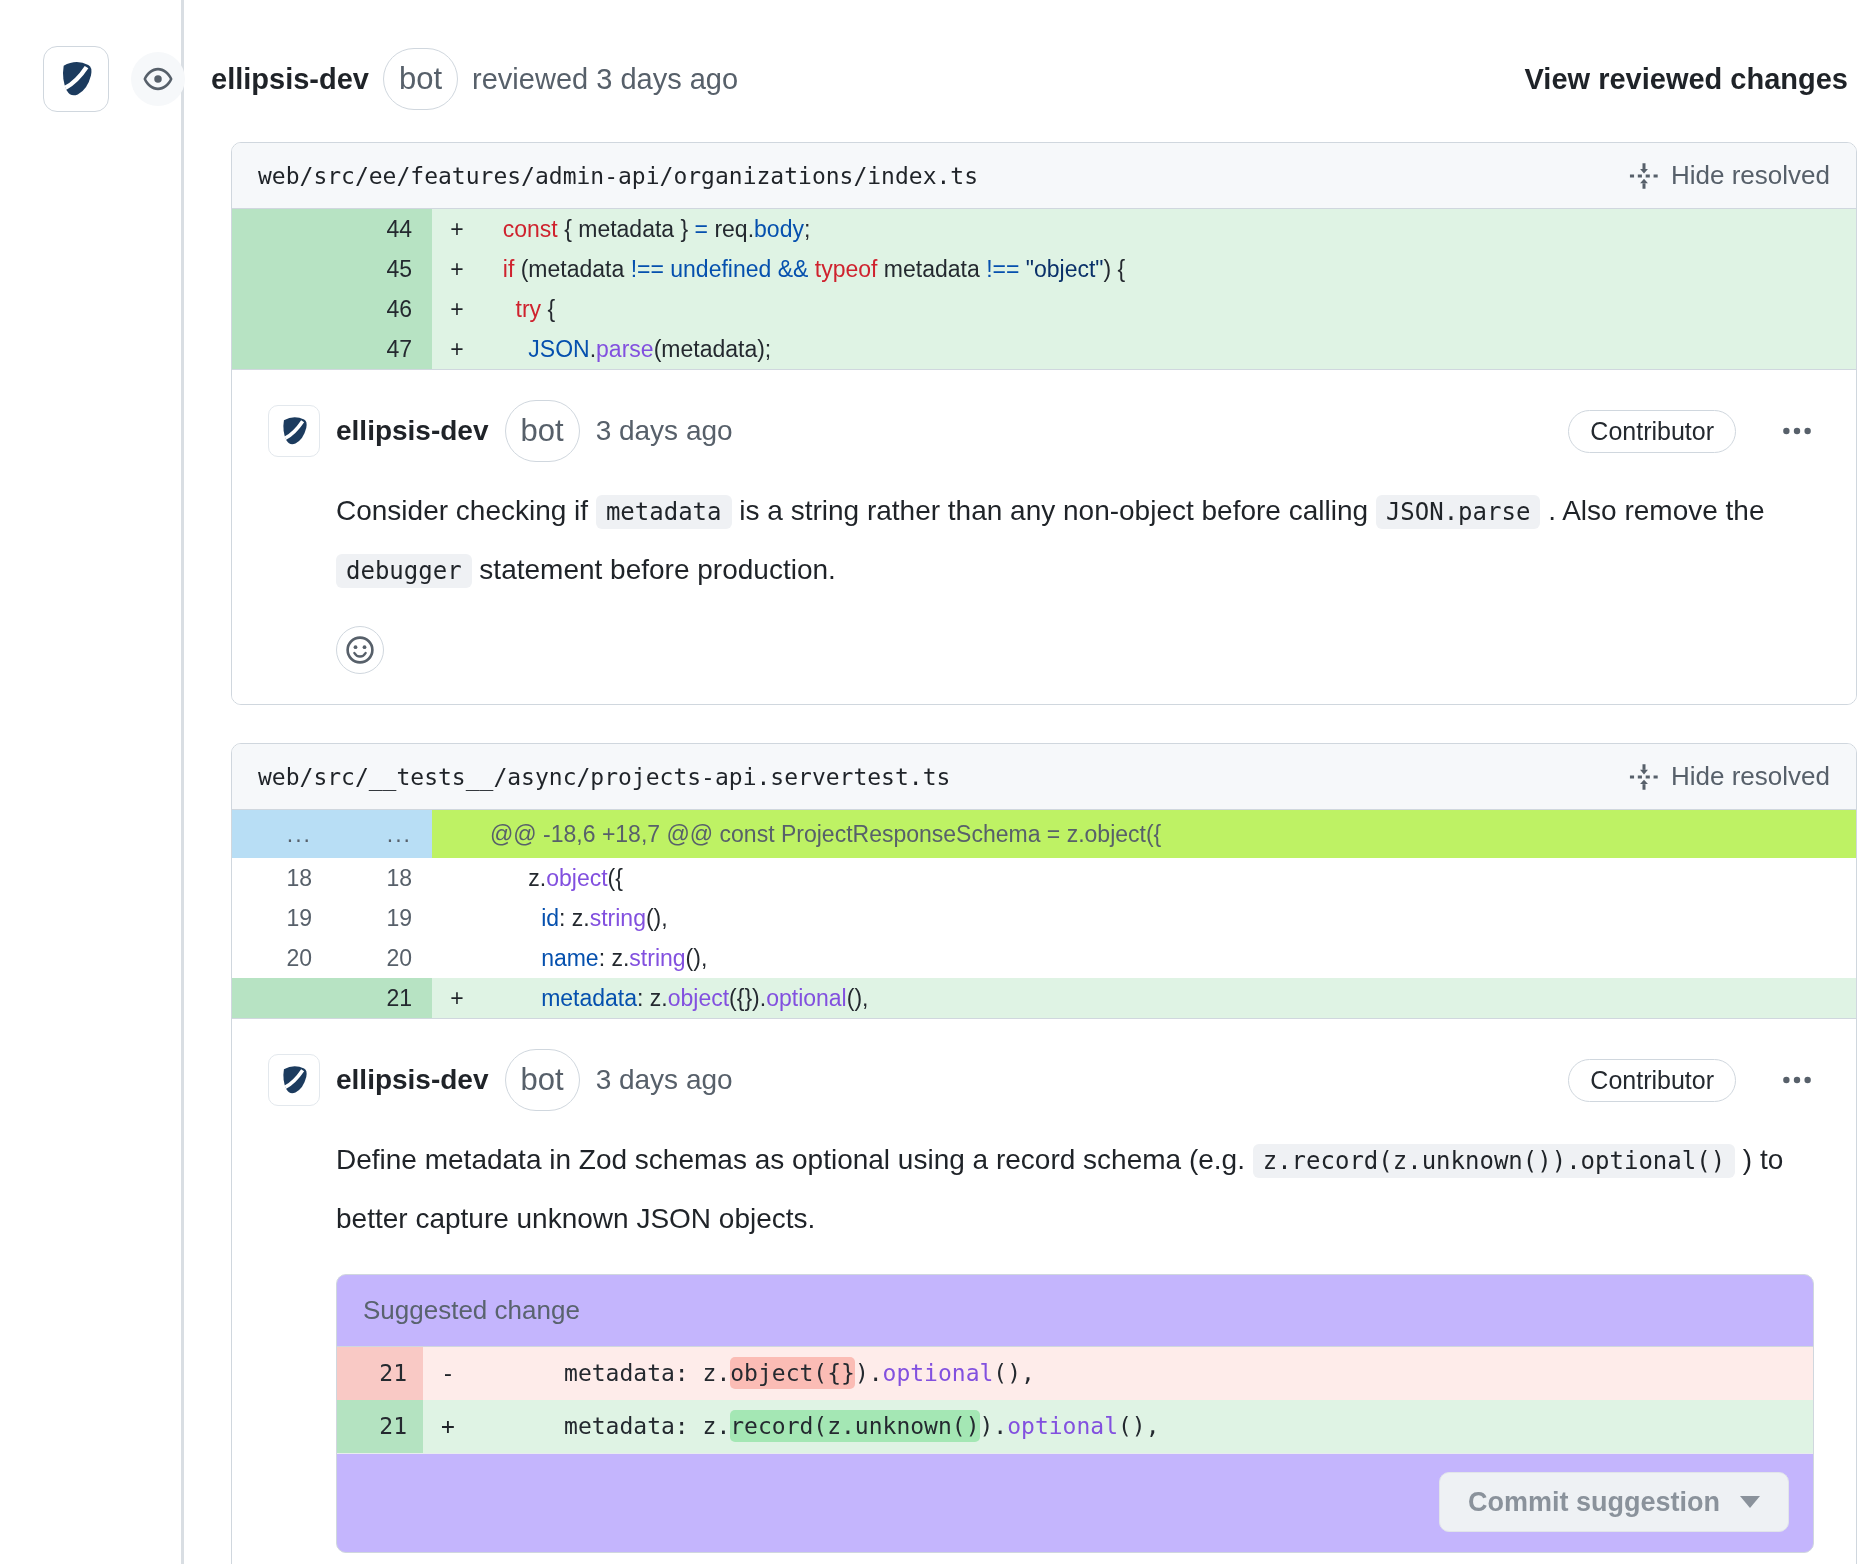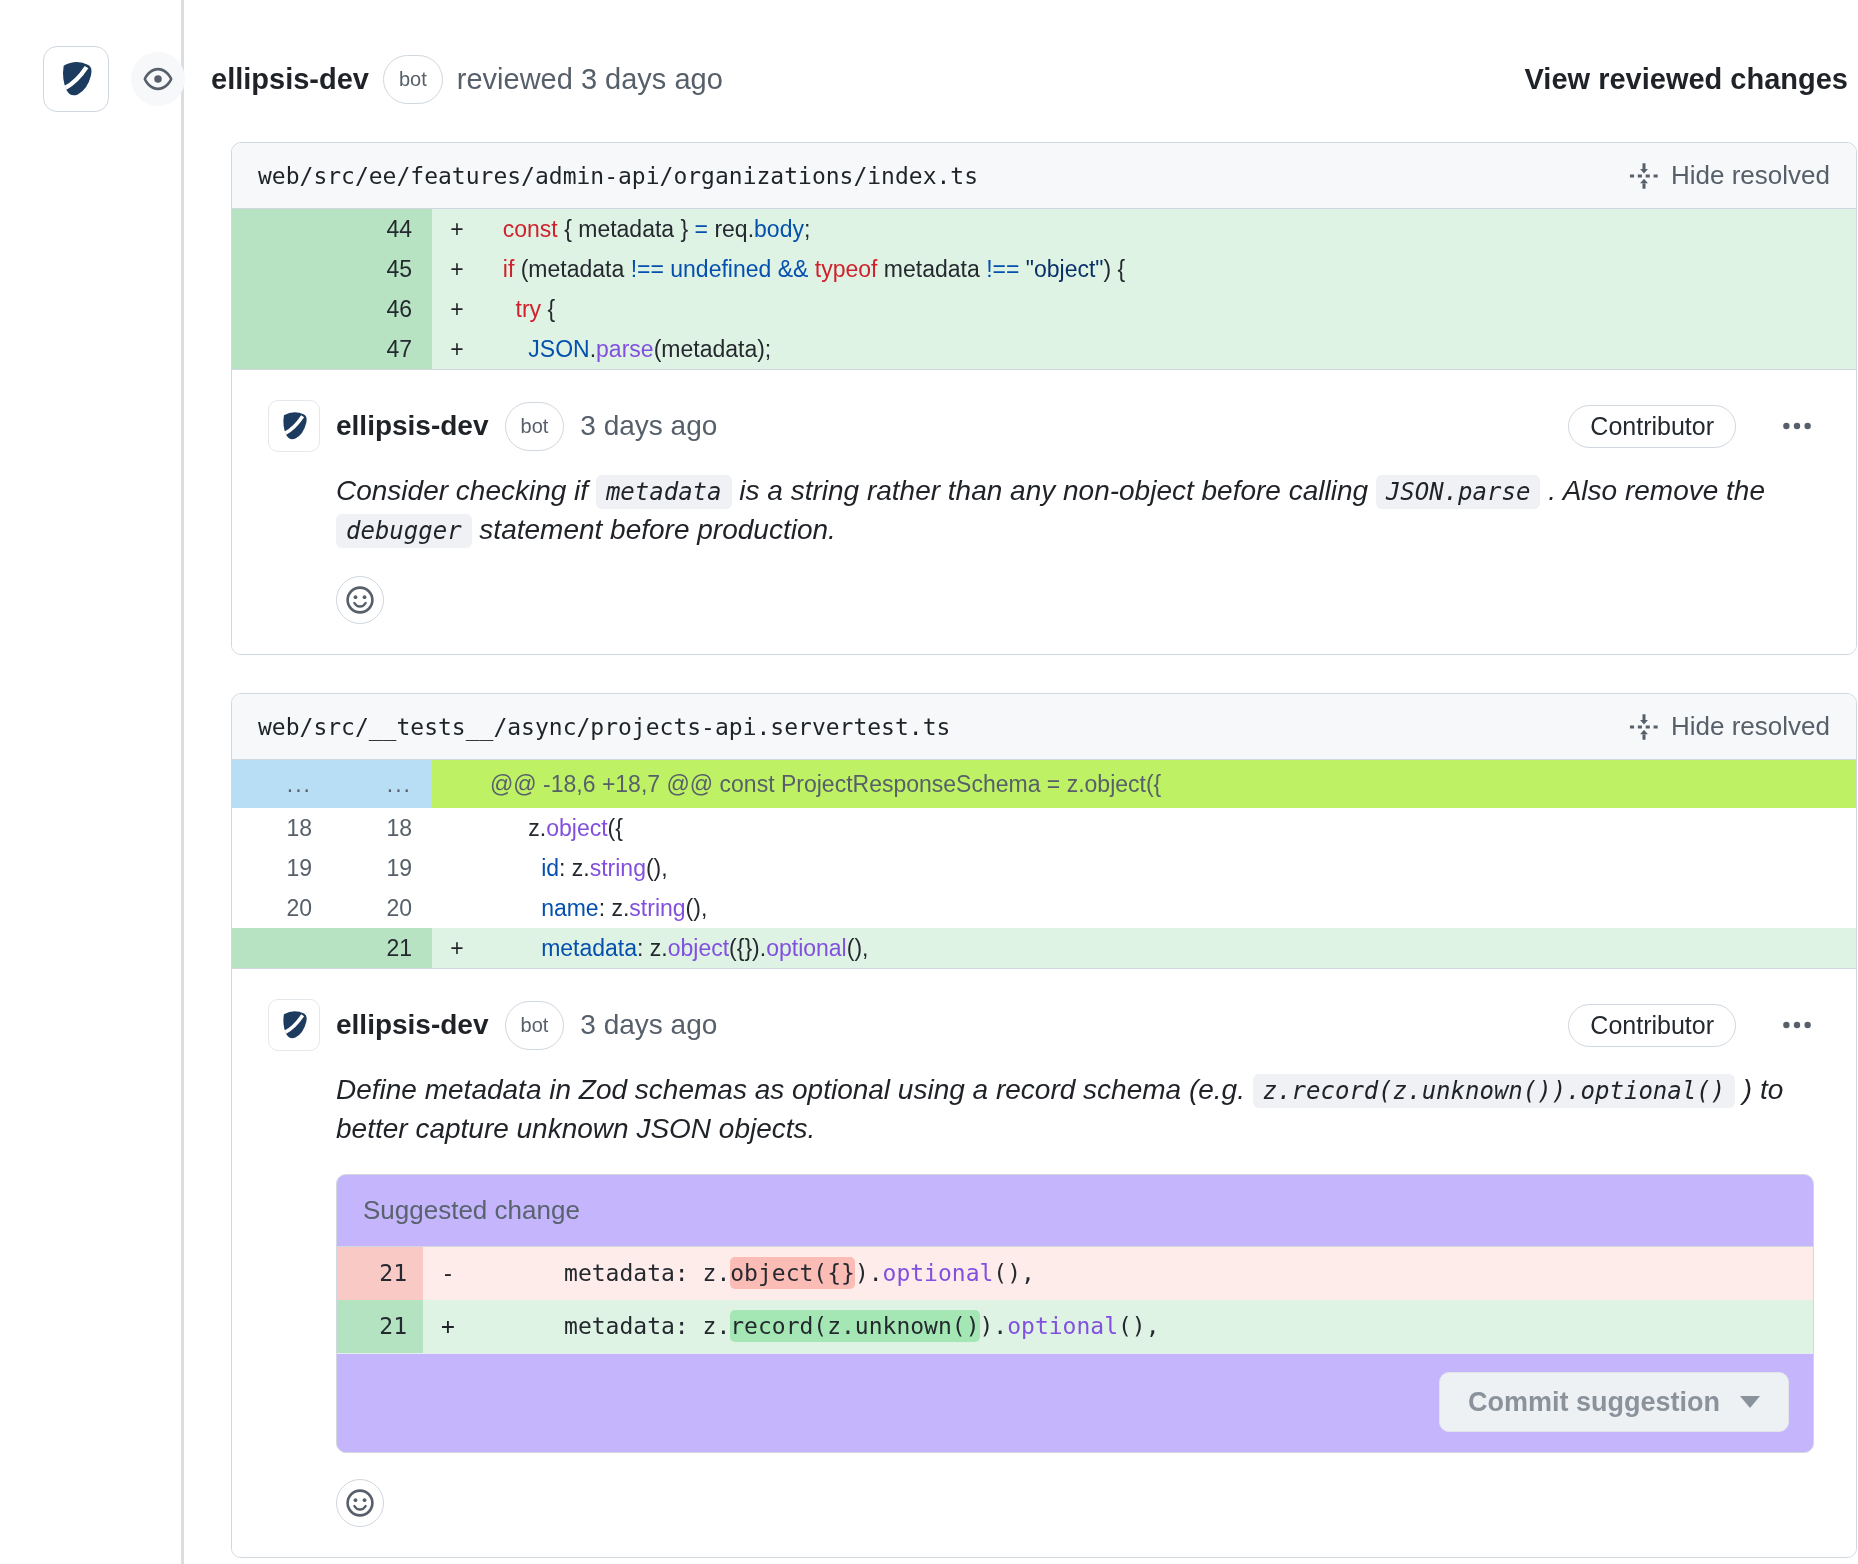--- a/index.html
+++ b/index.html
@@ -32,21 +32,21 @@
     display: flex; align-items: center; justify-content: center;
     margin-left: 22px; flex: 0 0 auto;
   }
   .header-text { display: flex; align-items: center; gap: 14px; margin-left: 26px; white-space: nowrap; }
   .uname { font-weight: 700; font-size: 29px; color: #1f2328; cursor: pointer; }
   .meta { font-size: 29px; color: #57606a; }
   .pill {
     display: inline-flex; align-items: center; border: 1.5px solid #d0d7de;
     border-radius: 999px; background: #fff; white-space: nowrap;
   }
-  .pill.bot { font-size: 20px; color: #57606a; padding: 12px 15px; }
+  .pill.bot { font-size: 31px; color: #57606a; padding: 12px 15px; }
   .pill.contributor { font-size: 25px; color: #24292f; padding: 6px 21px; font-weight: 500; }
   .view-link { margin-left: auto; font-size: 29px; font-weight: 600; color: #1f2328; cursor: pointer; text-decoration: none; }
 
   
   .card {
     margin: 0 10px 38px 231px; width: 1626px;
     border: 1.5px solid #d0d7de; border-radius: 10px; background: #fff; overflow: hidden;
   }
   .card-head {
     height: 66px; background: #f6f8fa; border-bottom: 1.5px solid #d0d7de;
@@ -78,21 +78,21 @@
   .tok-f { color: #8250df; }
 
   
   .comment { padding: 30px 36px 30px 36px; background: #fff; }
   .c-head { display: flex; align-items: center; gap: 16px; }
   .c-head .uname { font-size: 28px; }
   .c-head .meta { font-size: 28px; }
   .spacer { flex: 1 1 auto; }
   .kebab { background: transparent; border: none; cursor: pointer; padding: 4px 6px; margin-left: 22px; display: flex; align-items: center; }
   .c-body {
-    margin: 20px 0 0 68px; font-size: 28px; line-height: 38px; color: #1f2328; max-width: 1480px; font-style: italic;
+    margin: 20px 0 0 68px; font-size: 28px; line-height: 58px; color: #1f2328; max-width: 1480px;
   }
   .inline-code {
     font-family: "DejaVu Sans Mono", "Liberation Mono", monospace; font-size: 24px;
     background: #eff1f4; border-radius: 6px; padding: 3px 10px; color: #1f2328;
   }
   .react {
     margin: 26px 0 0 68px; width: 48px; height: 48px; border-radius: 50%;
     border: 1.5px solid #d0d7de; background: #fff; cursor: pointer;
     display: flex; align-items: center; justify-content: center;
   }

